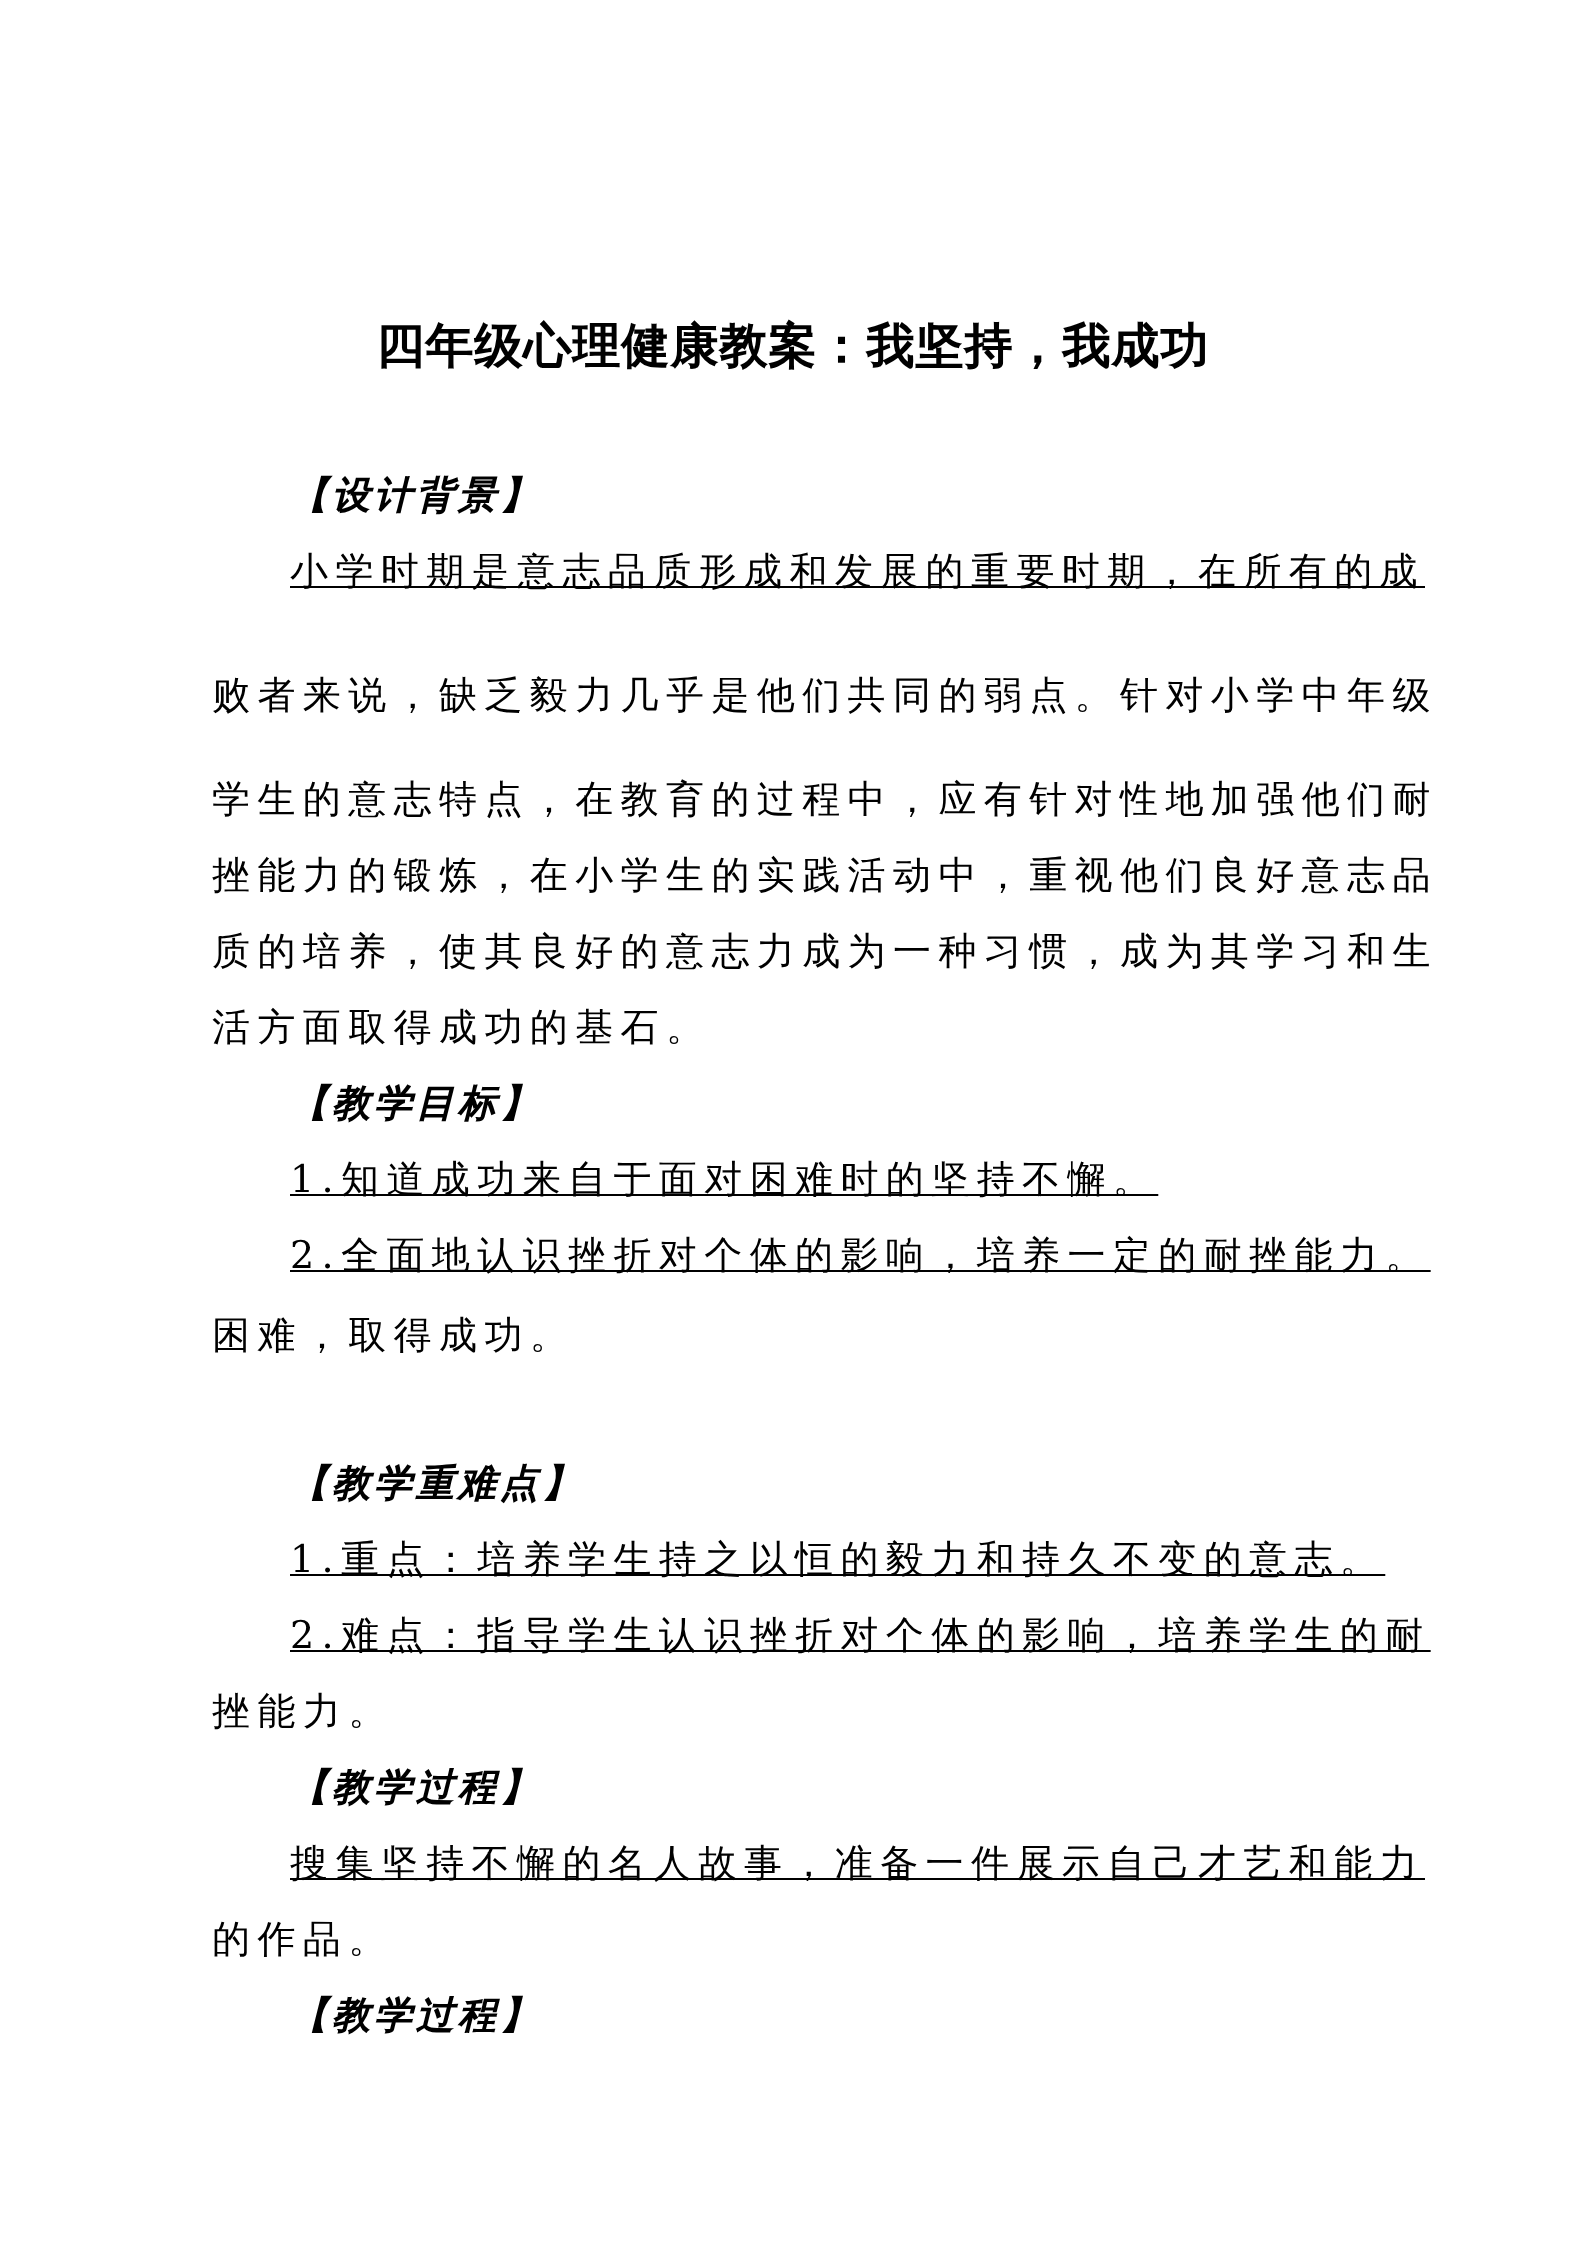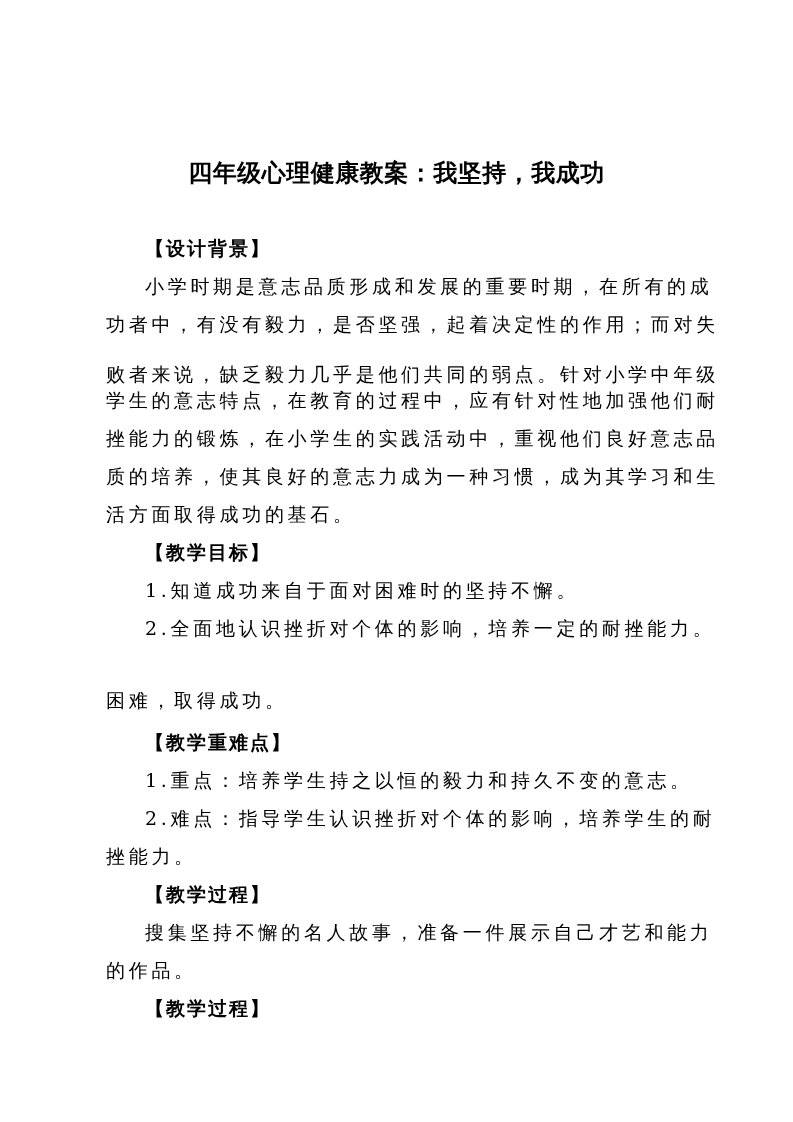--- a/index.html
+++ b/index.html
@@ -13,42 +13,41 @@
       position: absolute; left: 0; width: 793px; top: 155px;
       text-align: center; font-size: 24px; font-weight: bold;
       font-family: "DejaVu Sans", "Liberation Sans", sans-serif;
       letter-spacing: 0.5px; line-height: 36px;
     }
     .line {
       position: absolute; left: 106px; width: 584px;
       font-size: 19px; line-height: 24px; white-space: nowrap;
       letter-spacing: 3.7px;
     }
-    .indent { left: 145px; }
-    .heading { font-weight: bold; left: 145px; letter-spacing: 2px; font-family: "DejaVu Sans", "Liberation Sans", sans-serif; }
+    .indent { left: 145px; text-decoration: underline; }
+    .heading { font-weight: bold; left: 145px; letter-spacing: 2px; font-family: "DejaVu Sans", "Liberation Sans", sans-serif; font-style: italic; }
   </style>
 </head>
 <body>
 
 <div class="page">
   <div class="title">四年级心理健康教案：我坚持，我成功</div>
 
   <div class="line heading" style="top:236px">【设计背景】</div>
   <div class="line indent" style="top:274px">小学时期是意志品质形成和发展的重要时期，在所有的成</div>
-  <div class="line" style="top:312px">功者中，有没有毅力，是否坚强，起着决定性的作用；而对失</div>
-  <div class="line" style="top:362px">败者来说，缺乏毅力几乎是他们共同的弱点。针对小学中年级</div>
+  <div class="line" style="top:336px">败者来说，缺乏毅力几乎是他们共同的弱点。针对小学中年级</div>
   <div class="line" style="top:388px">学生的意志特点，在教育的过程中，应有针对性地加强他们耐</div>
   <div class="line" style="top:426px">挫能力的锻炼，在小学生的实践活动中，重视他们良好意志品</div>
   <div class="line" style="top:464px">质的培养，使其良好的意志力成为一种习惯，成为其学习和生</div>
   <div class="line" style="top:502px">活方面取得成功的基石。</div>
 
   <div class="line heading" style="top:540px">【教学目标】</div>
   <div class="line indent" style="top:578px">1.知道成功来自于面对困难时的坚持不懈。</div>
   <div class="line indent" style="top:616px">2.全面地认识挫折对个体的影响，培养一定的耐挫能力。</div>
-  <div class="line" style="top:688px">困难，取得成功。</div>
+  <div class="line" style="top:656px">困难，取得成功。</div>
 
   <div class="line heading" style="top:730px">【教学重难点】</div>
   <div class="line indent" style="top:768px">1.重点：培养学生持之以恒的毅力和持久不变的意志。</div>
   <div class="line indent" style="top:806px">2.难点：指导学生认识挫折对个体的影响，培养学生的耐</div>
   <div class="line" style="top:844px">挫能力。</div>
 
   <div class="line heading" style="top:882px">【教学过程】</div>
   <div class="line indent" style="top:920px">搜集坚持不懈的名人故事，准备一件展示自己才艺和能力</div>
   <div class="line heading" style="top:996px">【教学过程】</div>
 

